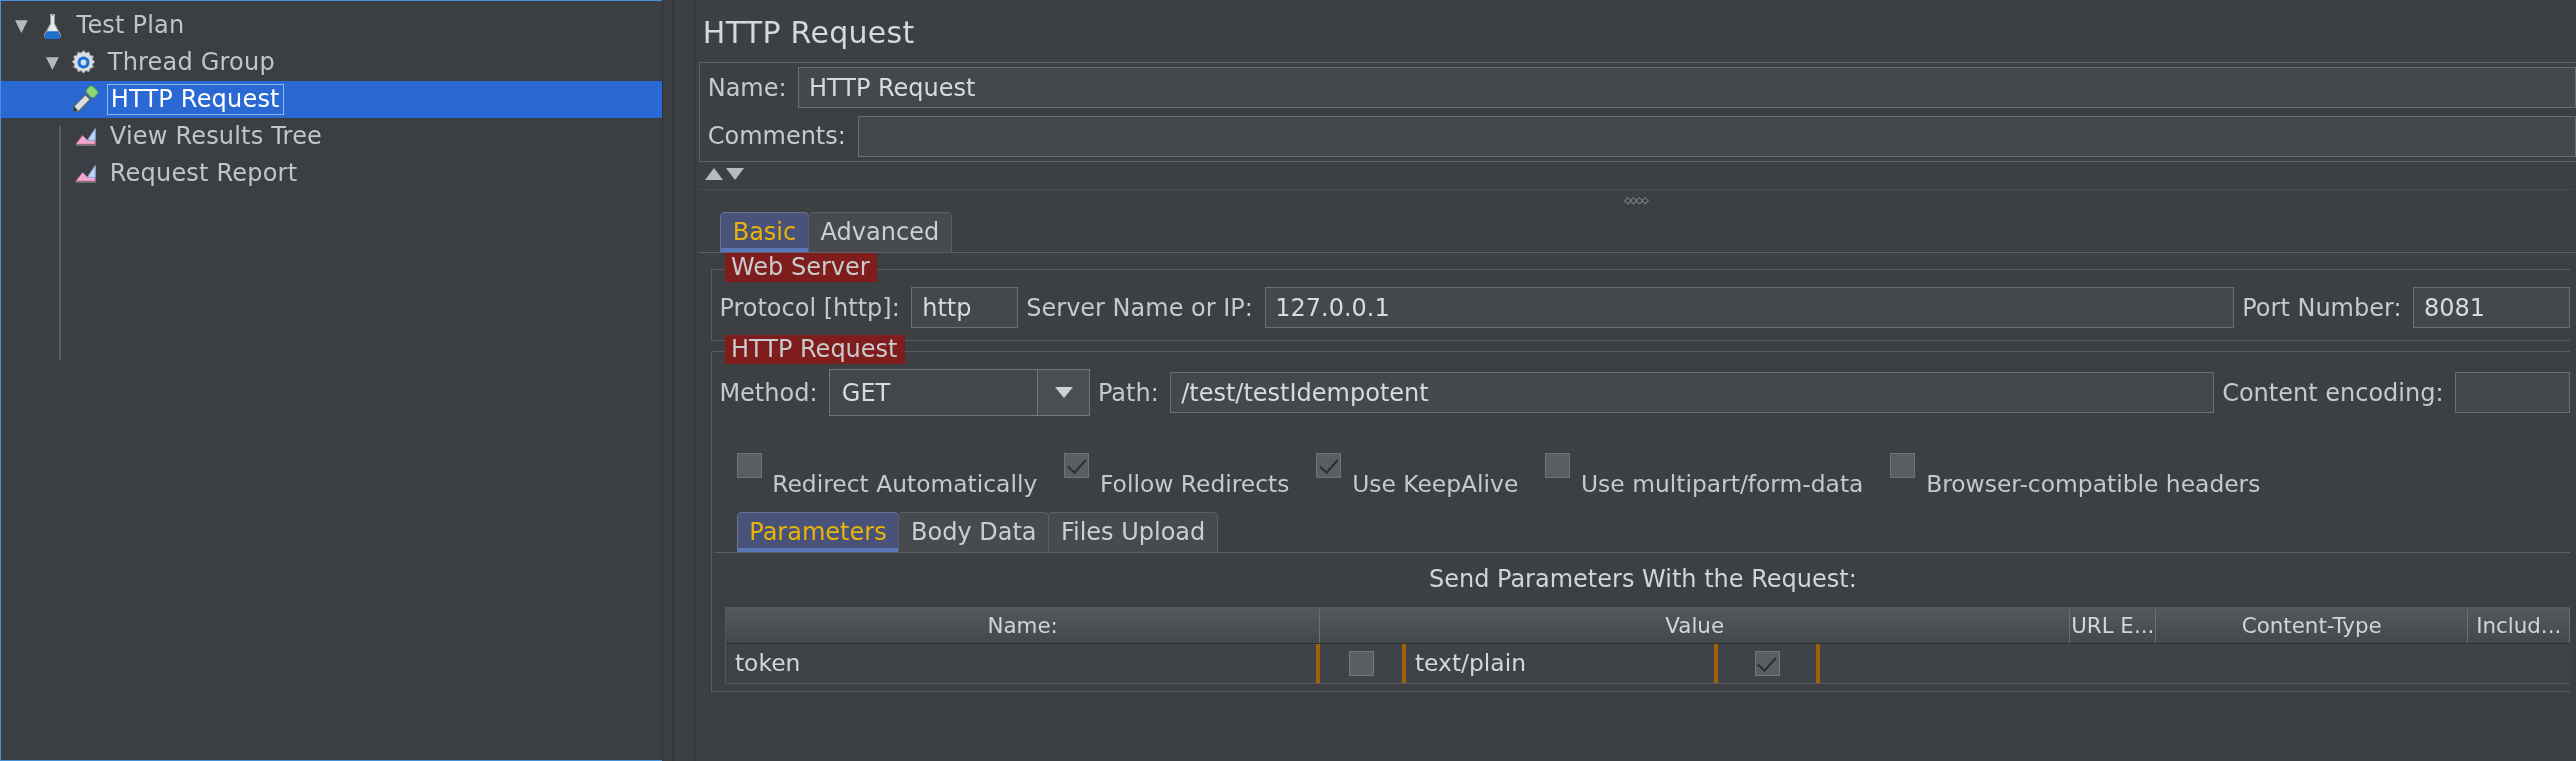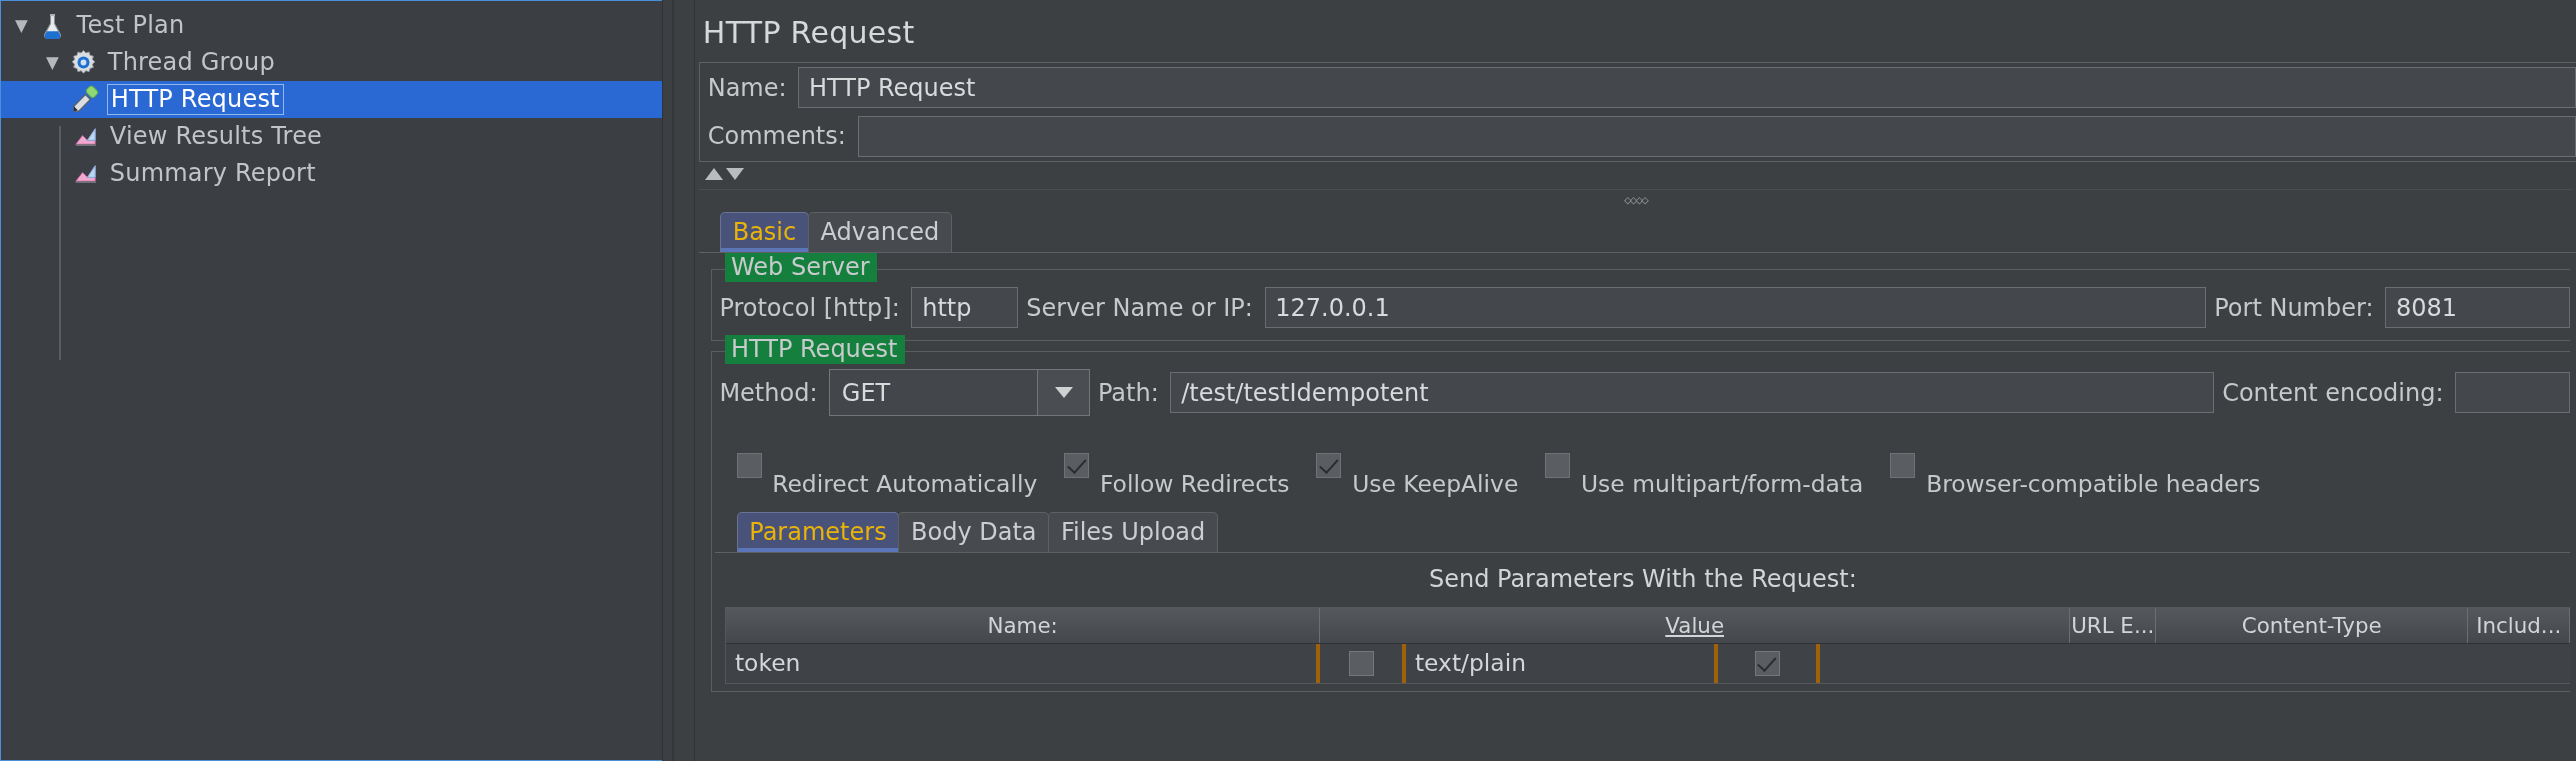--- a/index.html
+++ b/index.html
@@ -221,35 +221,35 @@
     position: relative;
     margin: 9.7px 5.8px 0 11.7px;
     border: 1px solid #5a5e61;
     border-right: none;
     padding: 0 0 7.8px 0;
   }
   .groupbox > .gb-title {
     position: absolute;
     top: -16.6px;
     left: 13.6px;
-    background: #15803d;
+    background: #7f1d1d;
     padding: 0 7.8px 0 5.8px;
     font-size: 24px;
     color: #c8cbcd;
     line-height: 29px;
   }
   .gb-body {
     padding: 17.5px 0 3.9px 0;
     display: flex;
     align-items: center;
   }
 
   .inp-protocol { flex: none; width: 107px; }
   .inp-server   { flex: 1; min-width: 0; }
-  .inp-port     { flex: none; width: 185px; }
+  .inp-port     { flex: none; width: 157px; }
   .inp-path     { flex: 1; min-width: 0; }
   .inp-encoding { flex: none; width: 115px; }
 
   
   .combo {
     display: flex;
     align-items: stretch;
     width: 261px;
     flex: none;
     height: 47px;
@@ -378,21 +378,21 @@
     border-right: 4px solid #a16207;
     box-sizing: border-box;
     padding-left: 8.8px;
     overflow: hidden;
     white-space: nowrap;
   }
   .td.center { justify-content: center; padding-left: 0; }
   .tbl-body-fill { flex: 1; background: #3c4043; }
 
   .col-name   { width: 594px; flex: none; }
-  .col-value  { flex: 1; min-width: 0; text-decoration: underline; }
+  .col-value  { flex: 1; min-width: 0; }
   .col-urle   { width: 86px; flex: none; }
   .col-ctype  { width: 312px; flex: none; }
   .col-incl   { width: 102px; flex: none; }
 
   .cell-chk {
     width: 25px; height: 25px;
     background: #5a5e62;
     border: 1px solid #74787b;
     position: relative;
     box-sizing: border-box;
@@ -462,21 +462,21 @@
     </div>
 
     <div class="tree-node" style="padding-left:68px;">
       <span class="node-icon">
         <svg width="29" height="29" viewBox="0 0 30 30">
           <path d="M5 23 L12 14 L17 19 L25 7 L25 23 Z" fill="#f0a8cf" stroke="#c76aa3" stroke-width="1"></path>
           <path d="M17 19 L25 7 L25 19 Z" fill="#bcd9f2" stroke="#7ba7d4" stroke-width="1"></path>
           <path d="M5 24 L26 24" stroke="#6d7275" stroke-width="1.6"></path>
         </svg>
       </span>
-      <span class="node-label">Summary Report</span>
+      <span class="node-label">Request Report</span>
     </div>
   </div>
 
   <div class="v-splitter"></div>
 
   <div class="editor">
 
     <div class="panel-title">HTTP Request</div>
 
     <div class="form-box">

